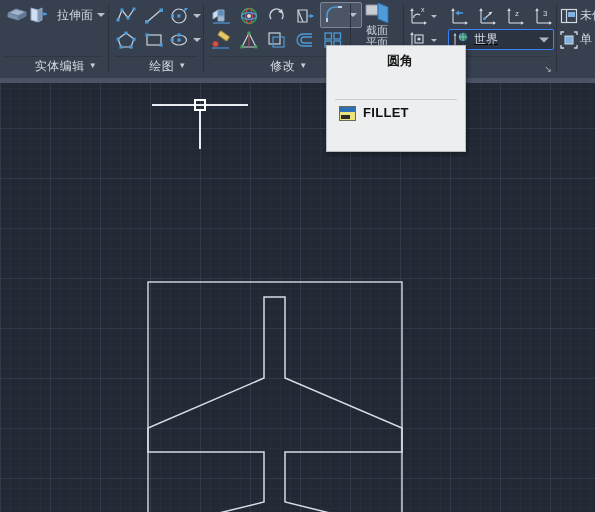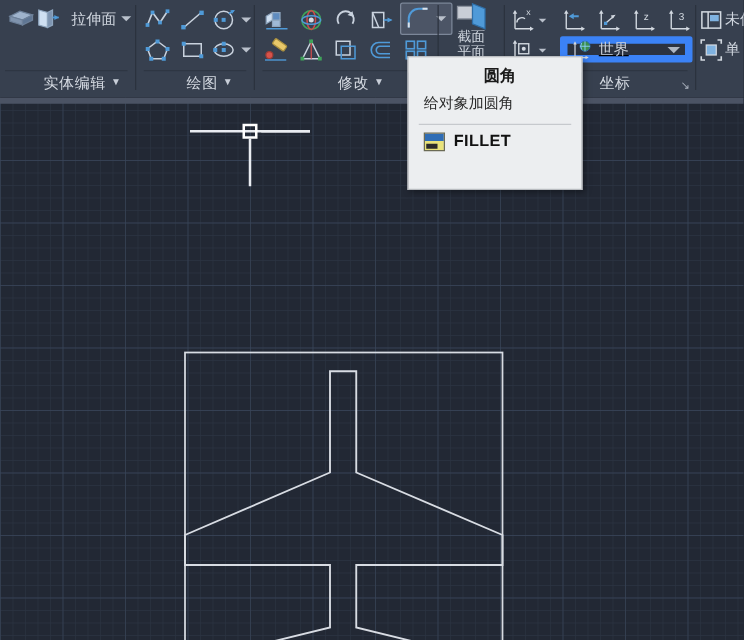--- a/index.html
+++ b/index.html
@@ -49,21 +49,21 @@
     width:0;height:0;border-left:4px solid transparent;border-right:4px solid transparent;
     border-top:4px solid #b9c0cb;margin-left:4px;
   }
   .caret.sm{border-left-width:3px;border-right-width:3px;border-top-width:3px;}
 
   svg{display:block;overflow:visible;}
 
   
   .combo{
     position:absolute;box-sizing:border-box;
-    background:#2b3240;border:6px solid #3b82f6;border-radius:2px;
+    background:#2b3240;border:1px solid #3b82f6;border-radius:2px;
     display:flex;align-items:center;text-decoration:underline;
   }
   .combo .ctext{color:#cfd5de;font-size:12px;margin-left:4px;}
   .combo .cdrop{
     position:absolute;right:4px;top:50%;transform:translateY(-50%);
     width:0;height:0;border-left:5px solid transparent;border-right:5px solid transparent;
     border-top:5px solid #aeb6c2;
   }
 
   .dialog-launch{
@@ -443,23 +443,20 @@
               <polygon points="14,14 11.4,12.6 11.4,15.4" fill="#d3d9e1"></polygon>
             <circle cx="11" cy="5" r="4" fill="#3c8f4e" stroke="#2f6fa8" stroke-width="0.8"></circle>
             <path d="M7,5 h8 M11,1 v8 M8.4,2.3 a5,5 0 0 0 0,5.4" stroke="#8ed0ff" stroke-width="0.7" fill="none"></path>
           </svg>
         </span>
         <span class="ctext">世界</span>
         <span class="cdrop"></span>
       </div>
 
       <div class="panel-divider"></div>
-      <div class="panel-label">
-        <span>坐标</span>
-      </div>
       <div class="dialog-launch" style="right:4px;bottom:4px;">↘</div>
     </div>
     <div class="panel-sep" style="left:556px;"></div>
 
     <div class="panel" style="left:557px;width:38px;">
       <div class="btn" style="left:3px;top:4px;width:50px;height:23px;">
         <span>
           <svg width="19" height="18" viewBox="0 0 19 18">
             <rect x="1.5" y="2.5" width="15" height="13" fill="none" stroke="#d3d9e1" stroke-width="1.2"></rect>
             <line x1="6.5" y1="2.5" x2="6.5" y2="15.5" stroke="#d3d9e1" stroke-width="1.2"></line>
@@ -504,19 +501,18 @@
 
     <div class="ch-h" style="left:152px;top:26px;width:96px;"></div>
     <div class="ch-h" style="left:209px;top:26px;width:39px;"></div>
     <div class="ch-v" style="left:199px;top:33px;height:38px;"></div>
     <div class="pickbox" style="left:194px;top:21px;width:12px;height:12px;"></div>
   </div>
 
   <div class="tooltip" style="left:326px;top:45px;width:140px;height:107px;">
     <div class="tt-fade"></div>
     <div class="tt-title">圆角</div>
-    <div class="tt-desc">给对象加圆角</div>
     <div class="tt-rule"></div>
     <div class="tt-cmdicon"></div>
     <div class="tt-cmd">FILLET</div>
   </div>
 
 </div>
 
 </body></html>

